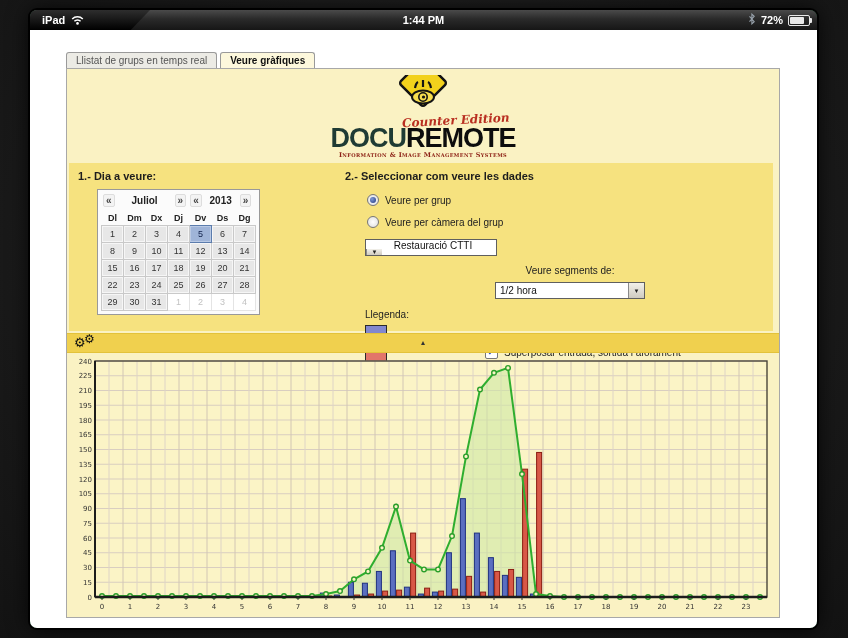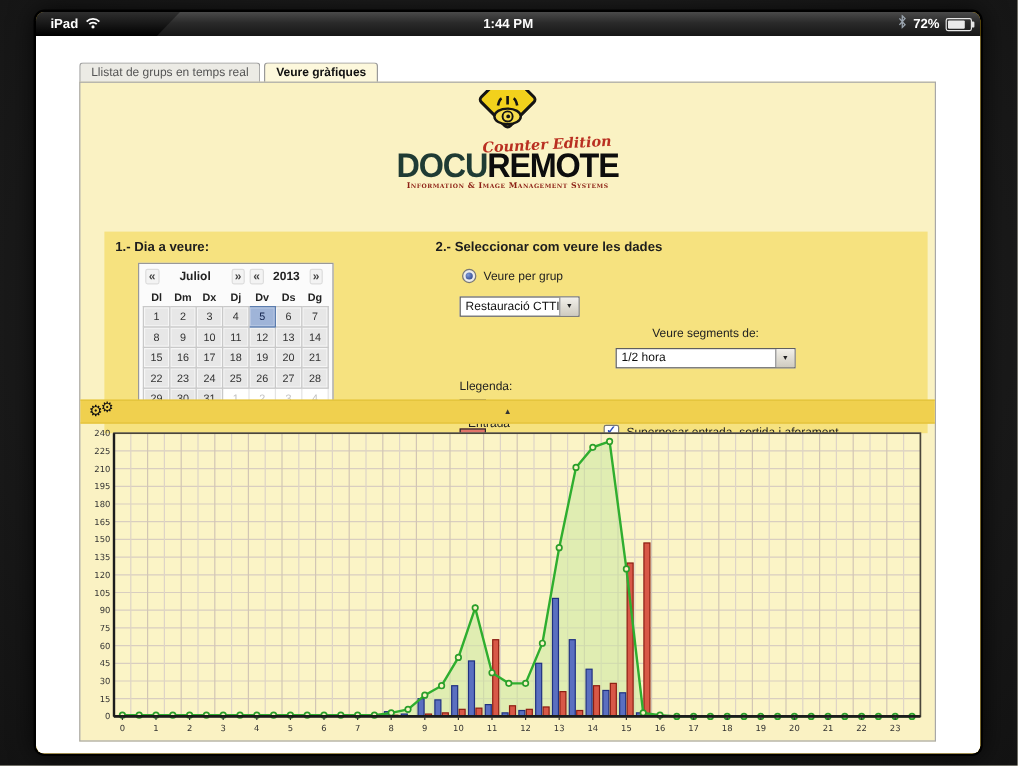--- a/index.html
+++ b/index.html
@@ -4,21 +4,21 @@
 <style>
   html,body{margin:0;padding:0;}
   body{
     width:848px;height:638px;overflow:hidden;
     background:radial-gradient(ellipse at 50% 40%, #272727, #131313);
     font-family:"Liberation Sans", sans-serif;
     position:relative;
   }
   .screen{
     position:absolute;left:30px;top:10px;width:787px;height:618px;
-    background:#eab308;border-radius:7px;overflow:hidden;
+    background:#14532d;border-radius:7px;overflow:hidden;
     box-shadow:0 0 0 2px #000, 0 0 22px rgba(0,0,0,.9);
   }
   
   .statusbar{
     position:absolute;left:0;top:0;width:100%;height:20px;
     background:linear-gradient(#4a4a4a,#2a2a2a 45%,#161616);
     border-bottom:1px solid #000;
   }
   .sb-badge{
     position:absolute;left:0;top:0;height:20px;width:120px;
@@ -65,21 +65,21 @@
     transform:scaleY(1.05);
   }
   .logo-name .p1{color:#1f3b34;}
   .logo-name .p2{color:#0d0d0d;}
   .logo-sub{
     position:absolute;left:0;top:76px;width:100%;
     font-family:"DejaVu Serif", serif;font-variant:small-caps;font-weight:bold;
     font-size:6.5px;color:#8c1f14;letter-spacing:.4px;
   }
   
-  .band{position:absolute;left:20px;right:6px;top:94px;height:168px;background:#f6e27f;margin-top:30px;}
+  .band{position:absolute;left:2px;right:6px;top:94px;height:168px;background:#f6e27f;}
   .sec-title{font-size:11px;font-weight:bold;color:#1d1d1d;}
   .sec1{position:absolute;left:9px;top:7px;}
   
   .calendar{position:absolute;left:28px;top:26px;background:#fbfbfb;border:1px solid #999;padding:3px;}
   .cal-head{display:flex;align-items:center;font-size:10px;font-weight:bold;color:#222;
             padding:1px 2px 3px 2px;gap:4px;}
   .cal-nav{font-size:10px;font-weight:bold;color:#444;background:#f3f3f3;border:1px solid #ddd;
            border-radius:2px;padding:0 2px;line-height:11px;cursor:default;}
   .cal-month{width:52px;text-align:center;}
   .cal-year{width:30px;text-align:center;}
@@ -100,21 +100,21 @@
   .radio.checked::after{
     content:"";position:absolute;left:2px;top:2px;width:6px;height:6px;border-radius:50%;
     background:radial-gradient(circle at 35% 35%, #7f9ad8, #20367c);
   }
   .select{height:17px;background:#fff;border:1px solid #5f5f5f;display:flex;align-items:center;
           font-size:10px;color:#111;box-sizing:border-box;}
   .select .val{flex:1;padding-left:4px;white-space:nowrap;overflow:hidden;}
   .select .btn{width:15px;align-self:stretch;background:linear-gradient(#f2f0ea,#cfcbc0);
                border-left:1px solid #8a8a8a;display:flex;align-items:center;justify-content:center;
                font-size:6px;color:#222;}
-  .sel-group{margin:11px 0 0 20px;width:100px;}
+  .sel-group{margin:11px 0 0 20px;width:132px;flex-direction:column;}
   .seg-row{display:flex;align-items:center;gap:6px;margin:9px 0 0 20px;font-size:10px;color:#222;flex-direction:column;}
   .sel-seg{width:150px;}
   .legend-title{margin:10px 0 0 20px;font-size:10px;color:#222;}
   .legend-block{position:relative;margin:6px 0 0 20px;}
   .legend-row{display:flex;align-items:flex-start;flex-direction:column;}
   .legend-swatch{width:22px;height:15px;border:1.5px solid #2a2a2a;margin-top:-1.5px;box-sizing:border-box;}
   .legend-label{font-size:10px;color:#222;margin-left:7px;}
   .overlay-row{position:absolute;left:120px;top:20px;display:flex;align-items:center;gap:6px;}
   .checkbox{width:11px;height:11px;background:#fff;border:1px solid #777;border-radius:2px;
             position:relative;font-size:10px;line-height:10px;color:#2c4fbb;text-align:center;font-weight:bold;}
@@ -264,20 +264,24 @@
               </tbody>
             </table>
         </div>
 
         <div class="sec2">
           <div class="sec-title">2.- Seleccionar com veure les dades</div>
 
           <div class="radio-row r1">
             <span class="radio checked"></span>
             <span>Veure per grup</span>
+          </div>
+          <div class="radio-row r2">
+            <span class="radio"></span>
+            <span>Veure per càmera del grup</span>
           </div>
 
           <div class="select sel-group">
             <span class="val">Restauració CTTI</span>
             <span class="btn">▼</span>
           </div>
 
           <div class="seg-row">
             <span>Veure segments de:</span>
             <div class="select sel-seg">

